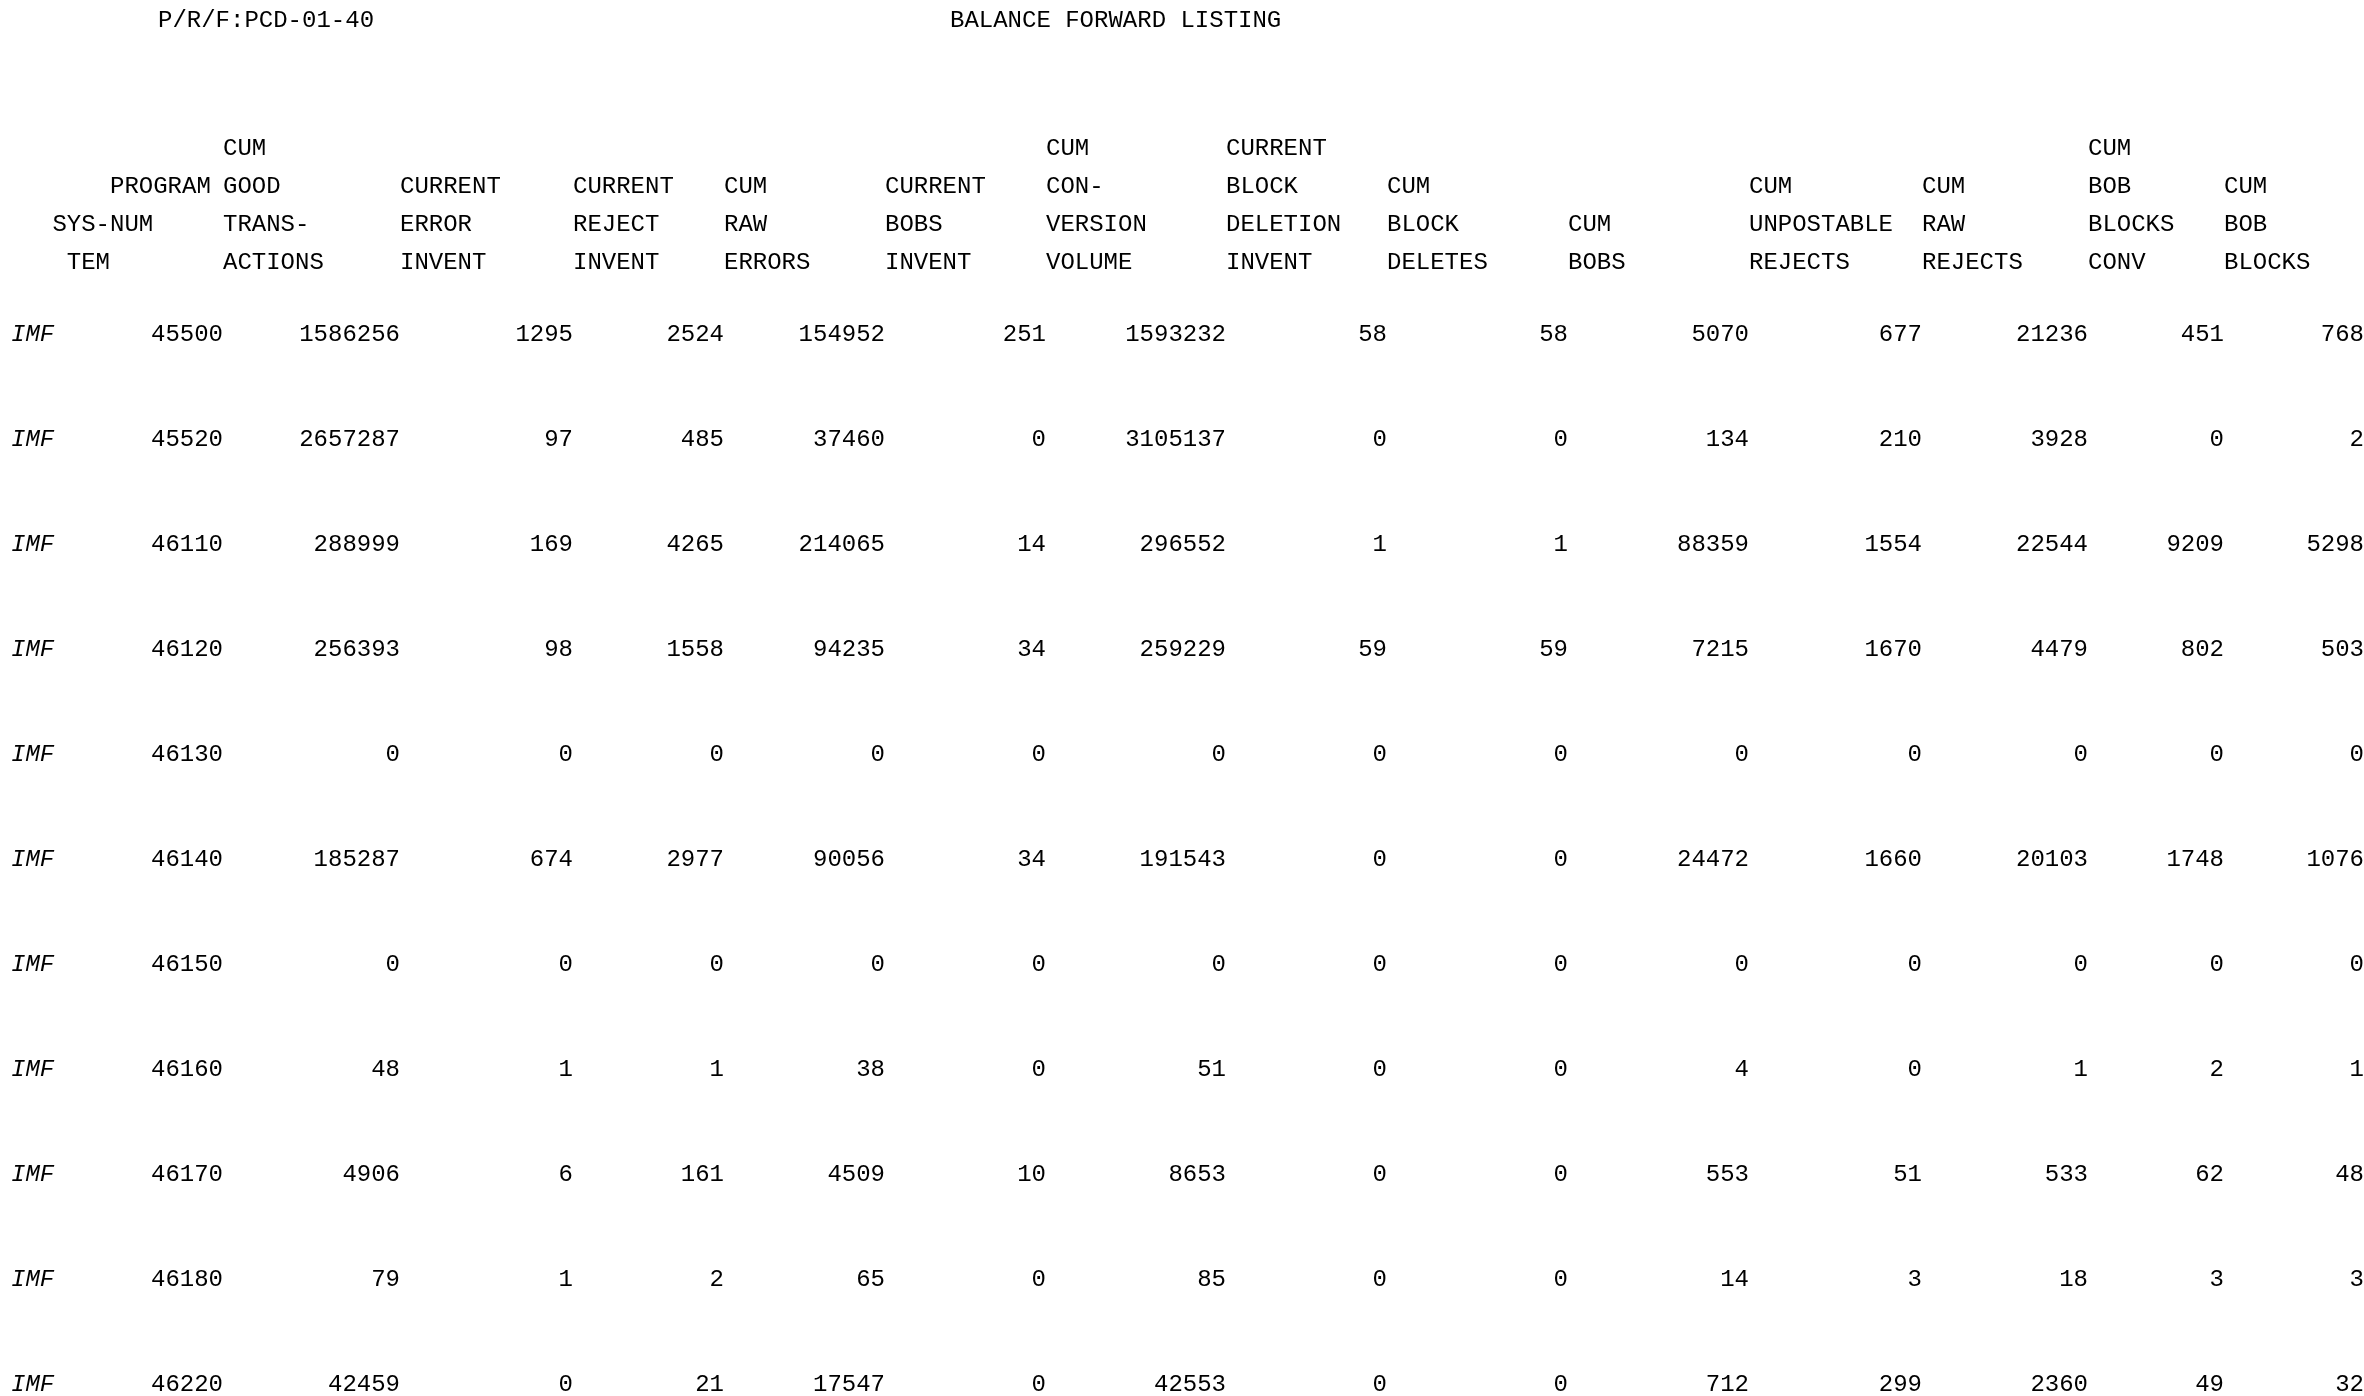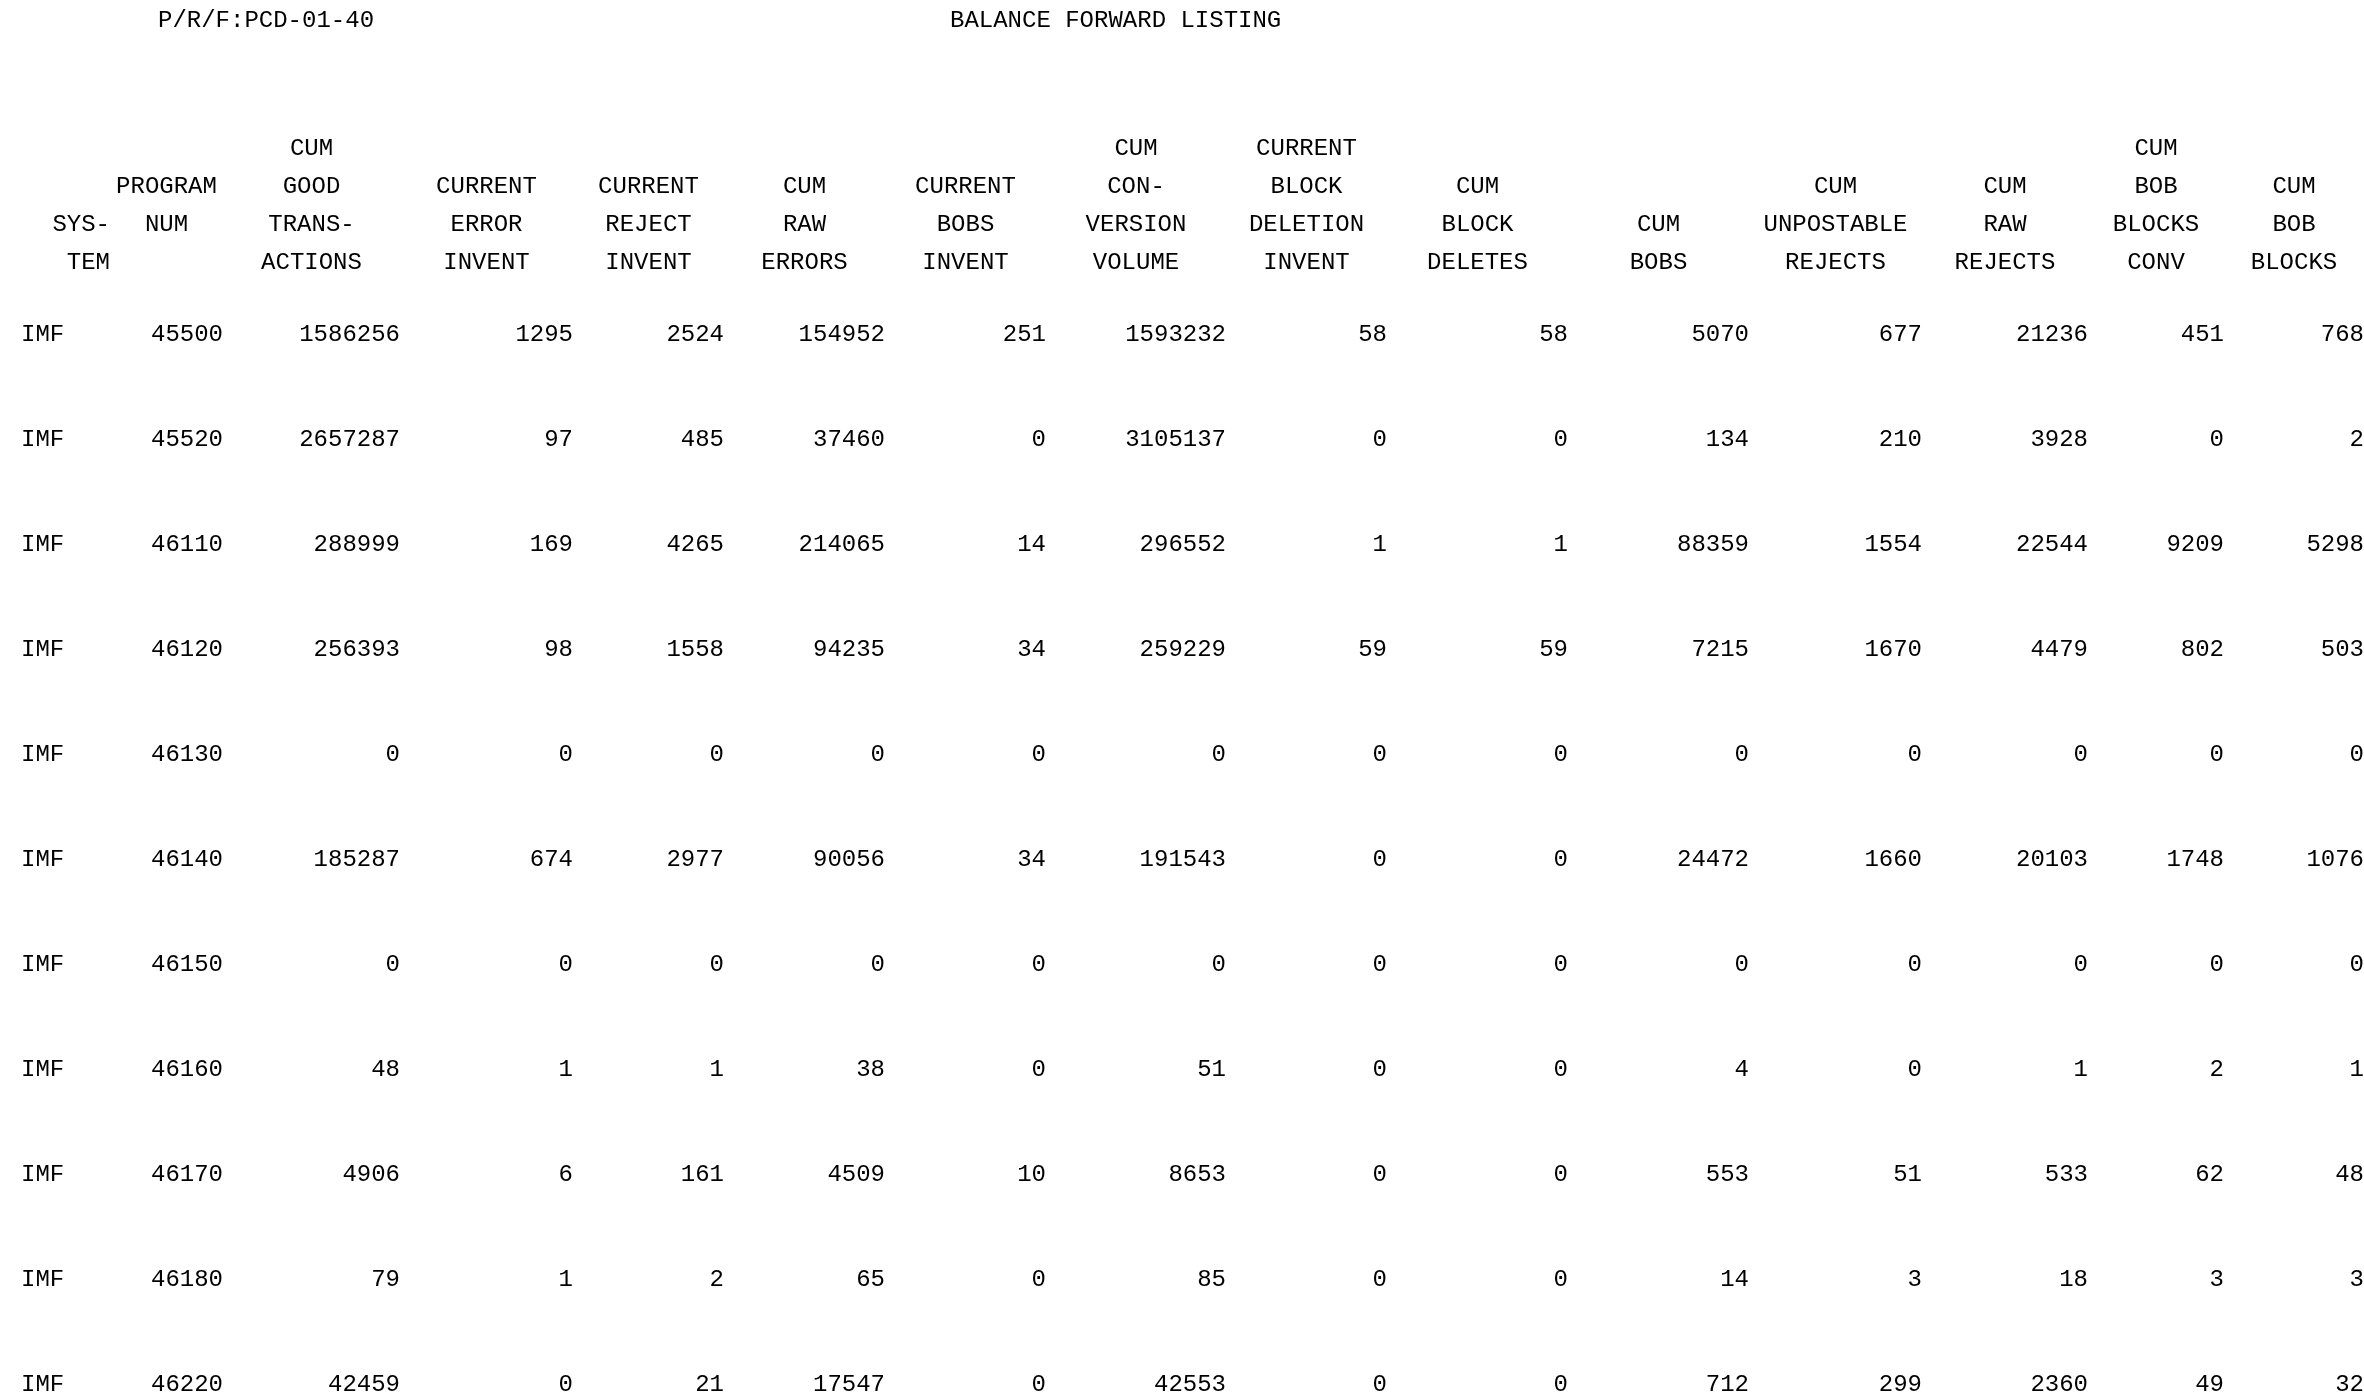--- a/index.html
+++ b/index.html
@@ -39,38 +39,38 @@
     border-collapse: collapse;
     table-layout: fixed;
   }
   table.listing td {
     padding: 0;
     margin: 0;
     overflow: visible;
   }
   thead td {
     vertical-align: top;
-    text-align: center;
     white-space: pre-line;
     line-height: 38px;
     height: 152px;
   }
   thead td.col-sys {
     text-align: right;
     padding-left: 21px;
   }
   tbody td {
     height: 105px;
     vertical-align: middle;
     text-align: right;
     white-space: pre;
   }
   tbody td.col-sys {
     text-align: left;
-    padding-left: 21px;
+    padding-left: 11px;
+    font-style: italic;
   }
   td.col-last {
     padding-right: 12px;
   }
 </style>
 </head>
 <body>
 
 <div class="page">
   <div class="report-ref">P/R/F:PCD-01-40</div>

